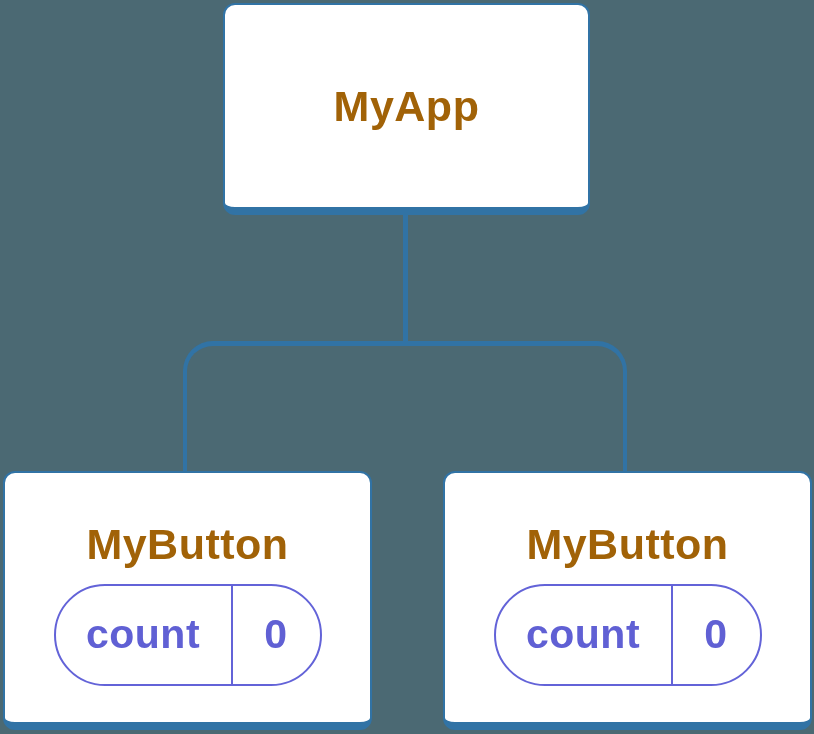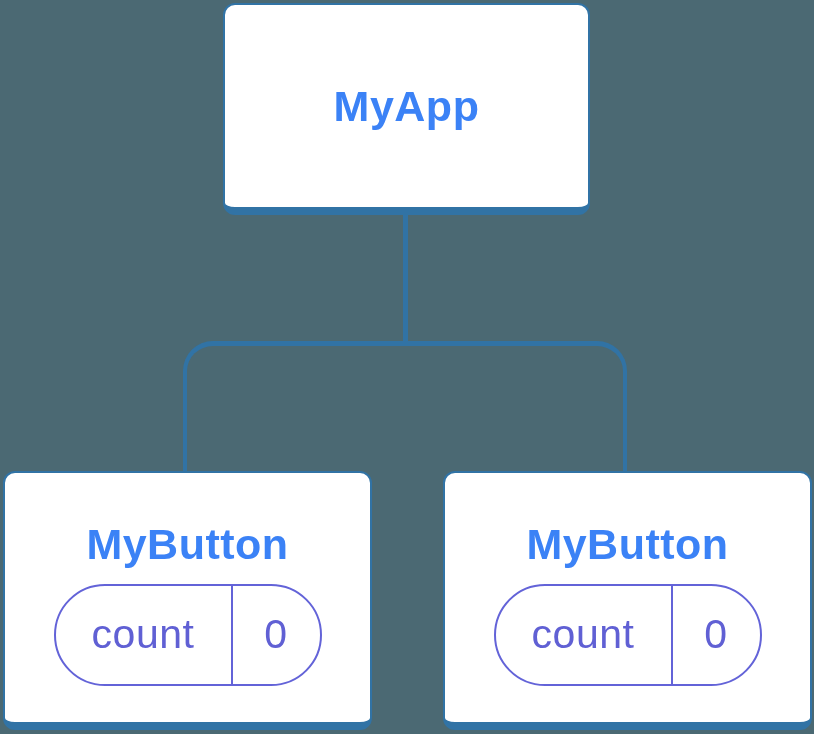--- a/index.html
+++ b/index.html
@@ -19,21 +19,21 @@
     border-bottom-width: 8px;
     border-radius: 12px;
     display: flex;
     flex-direction: column;
     align-items: center;
     justify-content: center;
   }
   .node-label {
     font-size: 43px;
     font-weight: 600;
-    color: #3b82f6;
+    color: #a16207;
     letter-spacing: 0.5px;
     line-height: 48px;
     white-space: nowrap;
   }
   .root-node {
     left: 223px;
     top: 3px;
     width: 367px;
     height: 212px;
   }
@@ -83,21 +83,21 @@
     justify-content: center;
   }
   .state-value-cell {
     flex: 1;
     display: flex;
     align-items: center;
     justify-content: center;
   }
   .pill-text {
     font-size: 41px;
-    font-weight: 400;
+    font-weight: 700;
     color: #6060D4;
     letter-spacing: 0.5px;
     white-space: nowrap;
   }
 </style>
 </head>
 <body>
 
 <div class="canvas">
 

